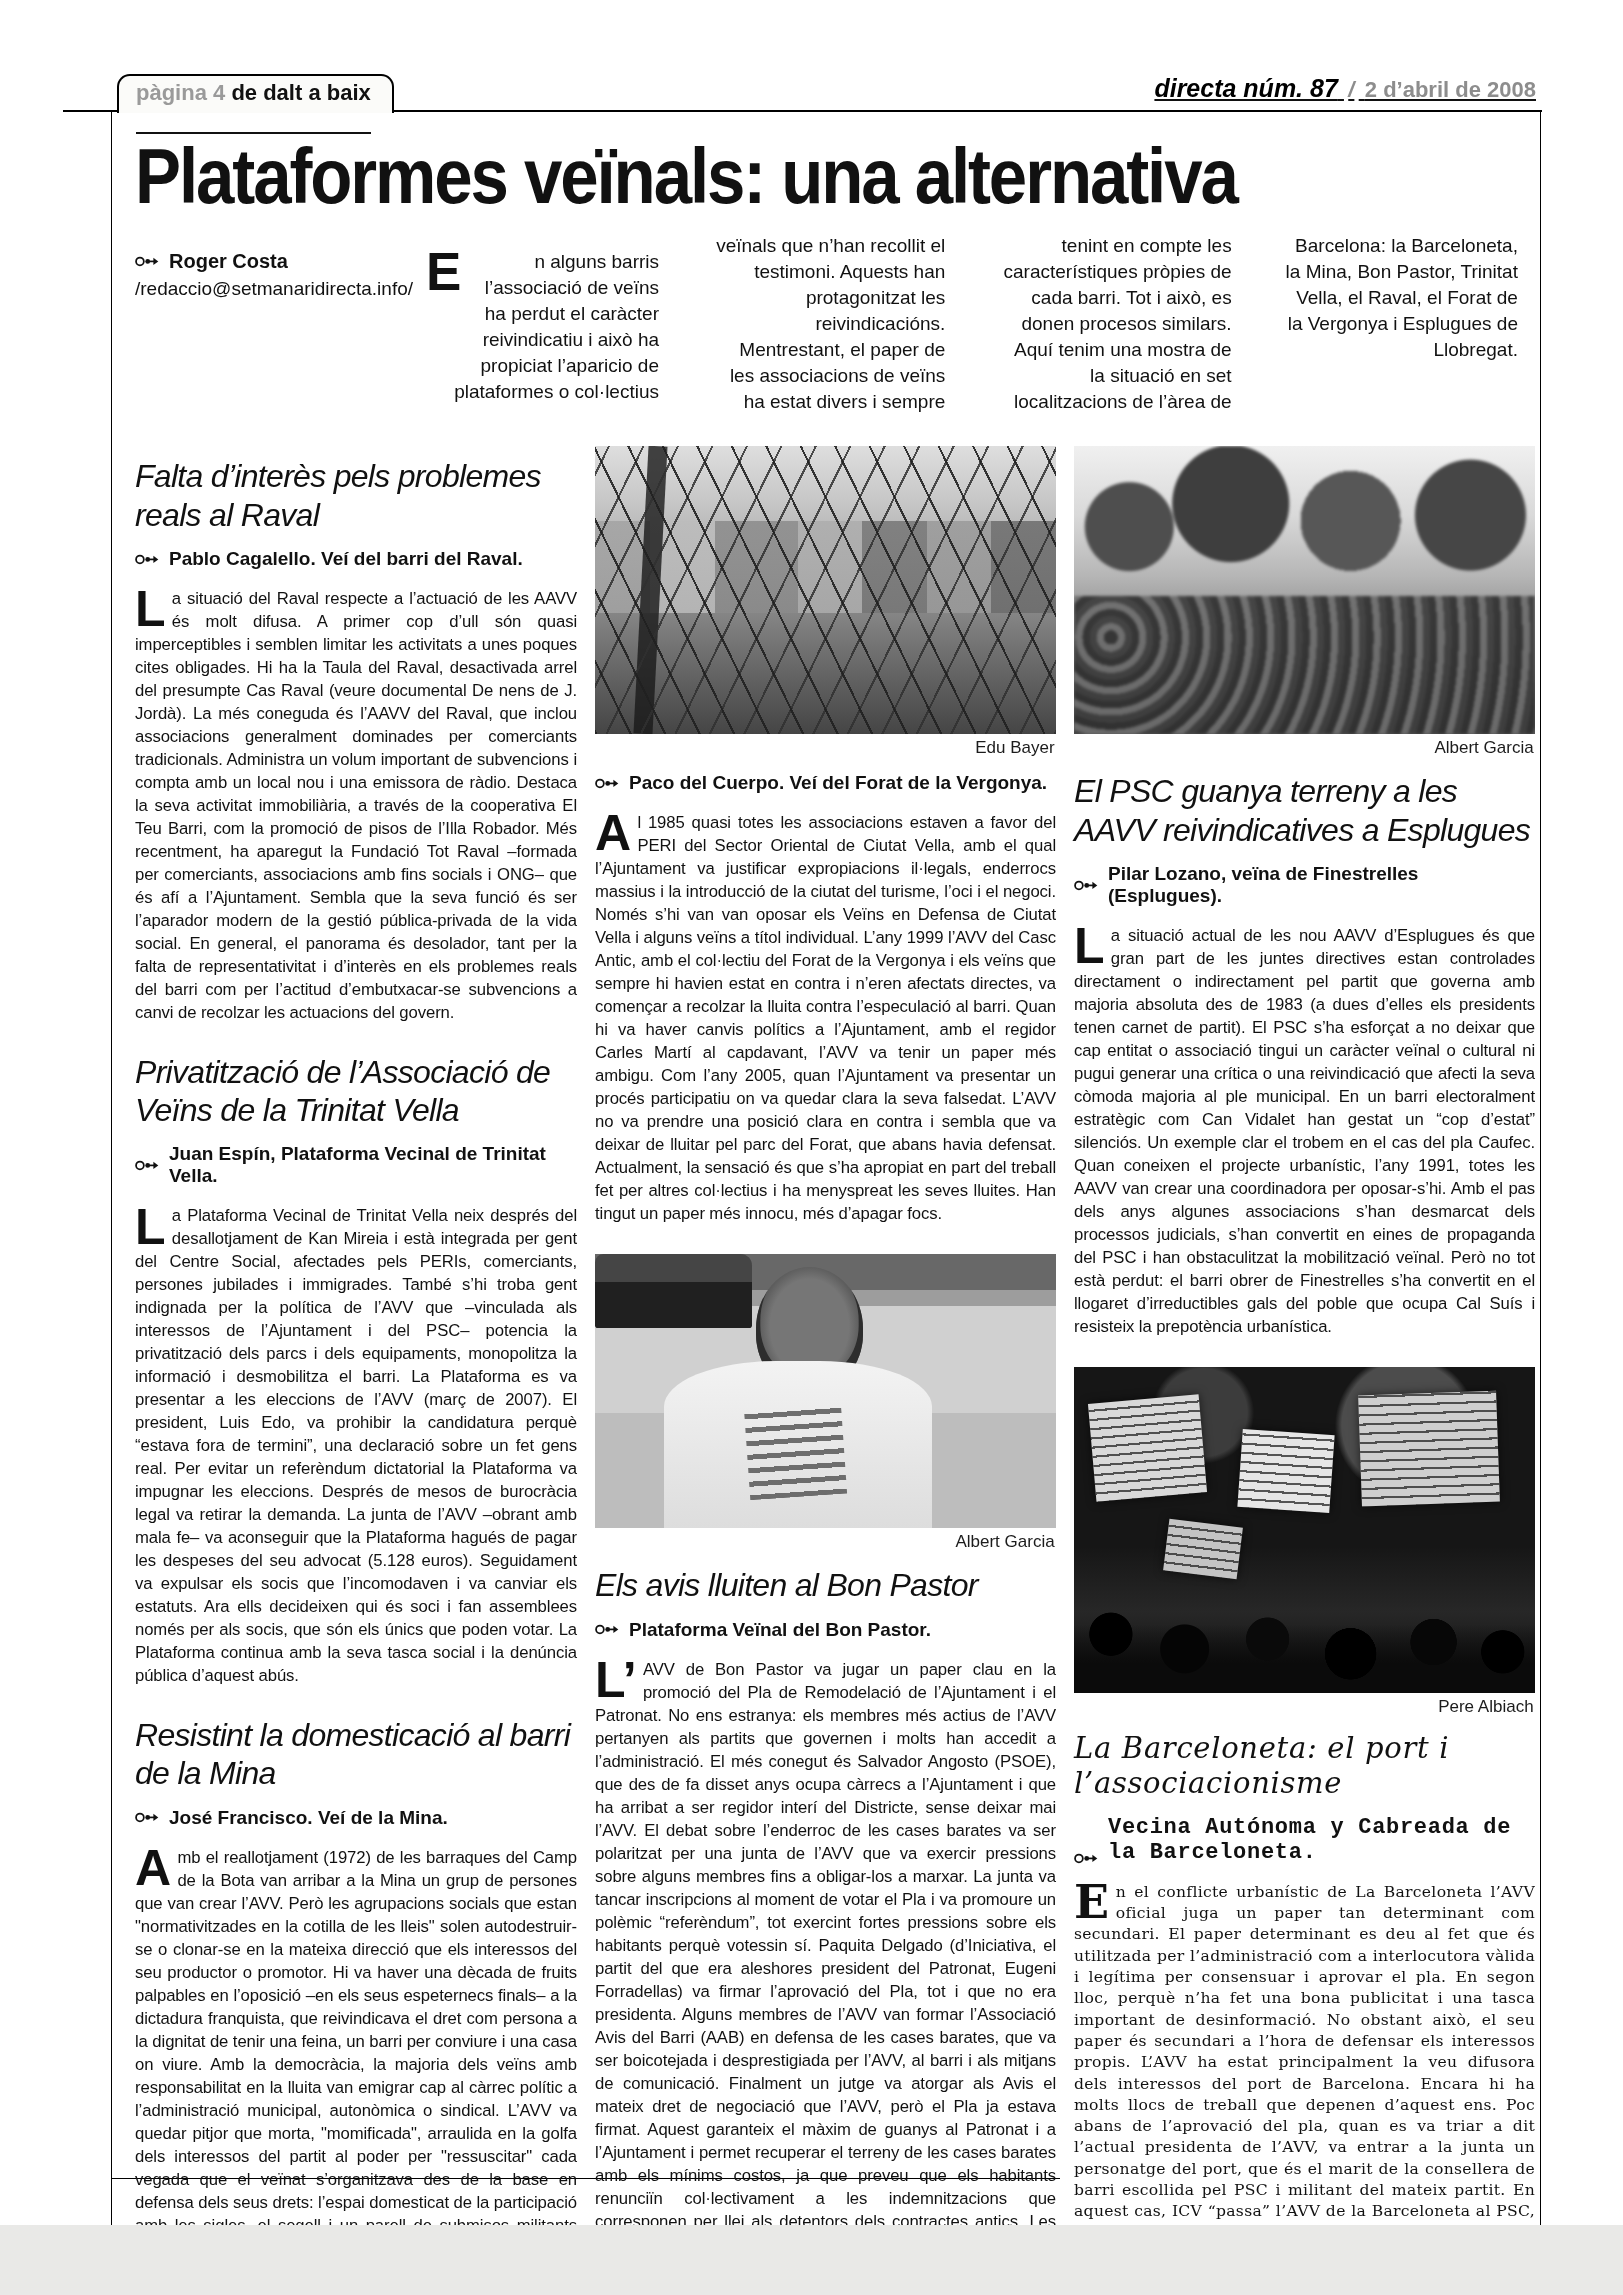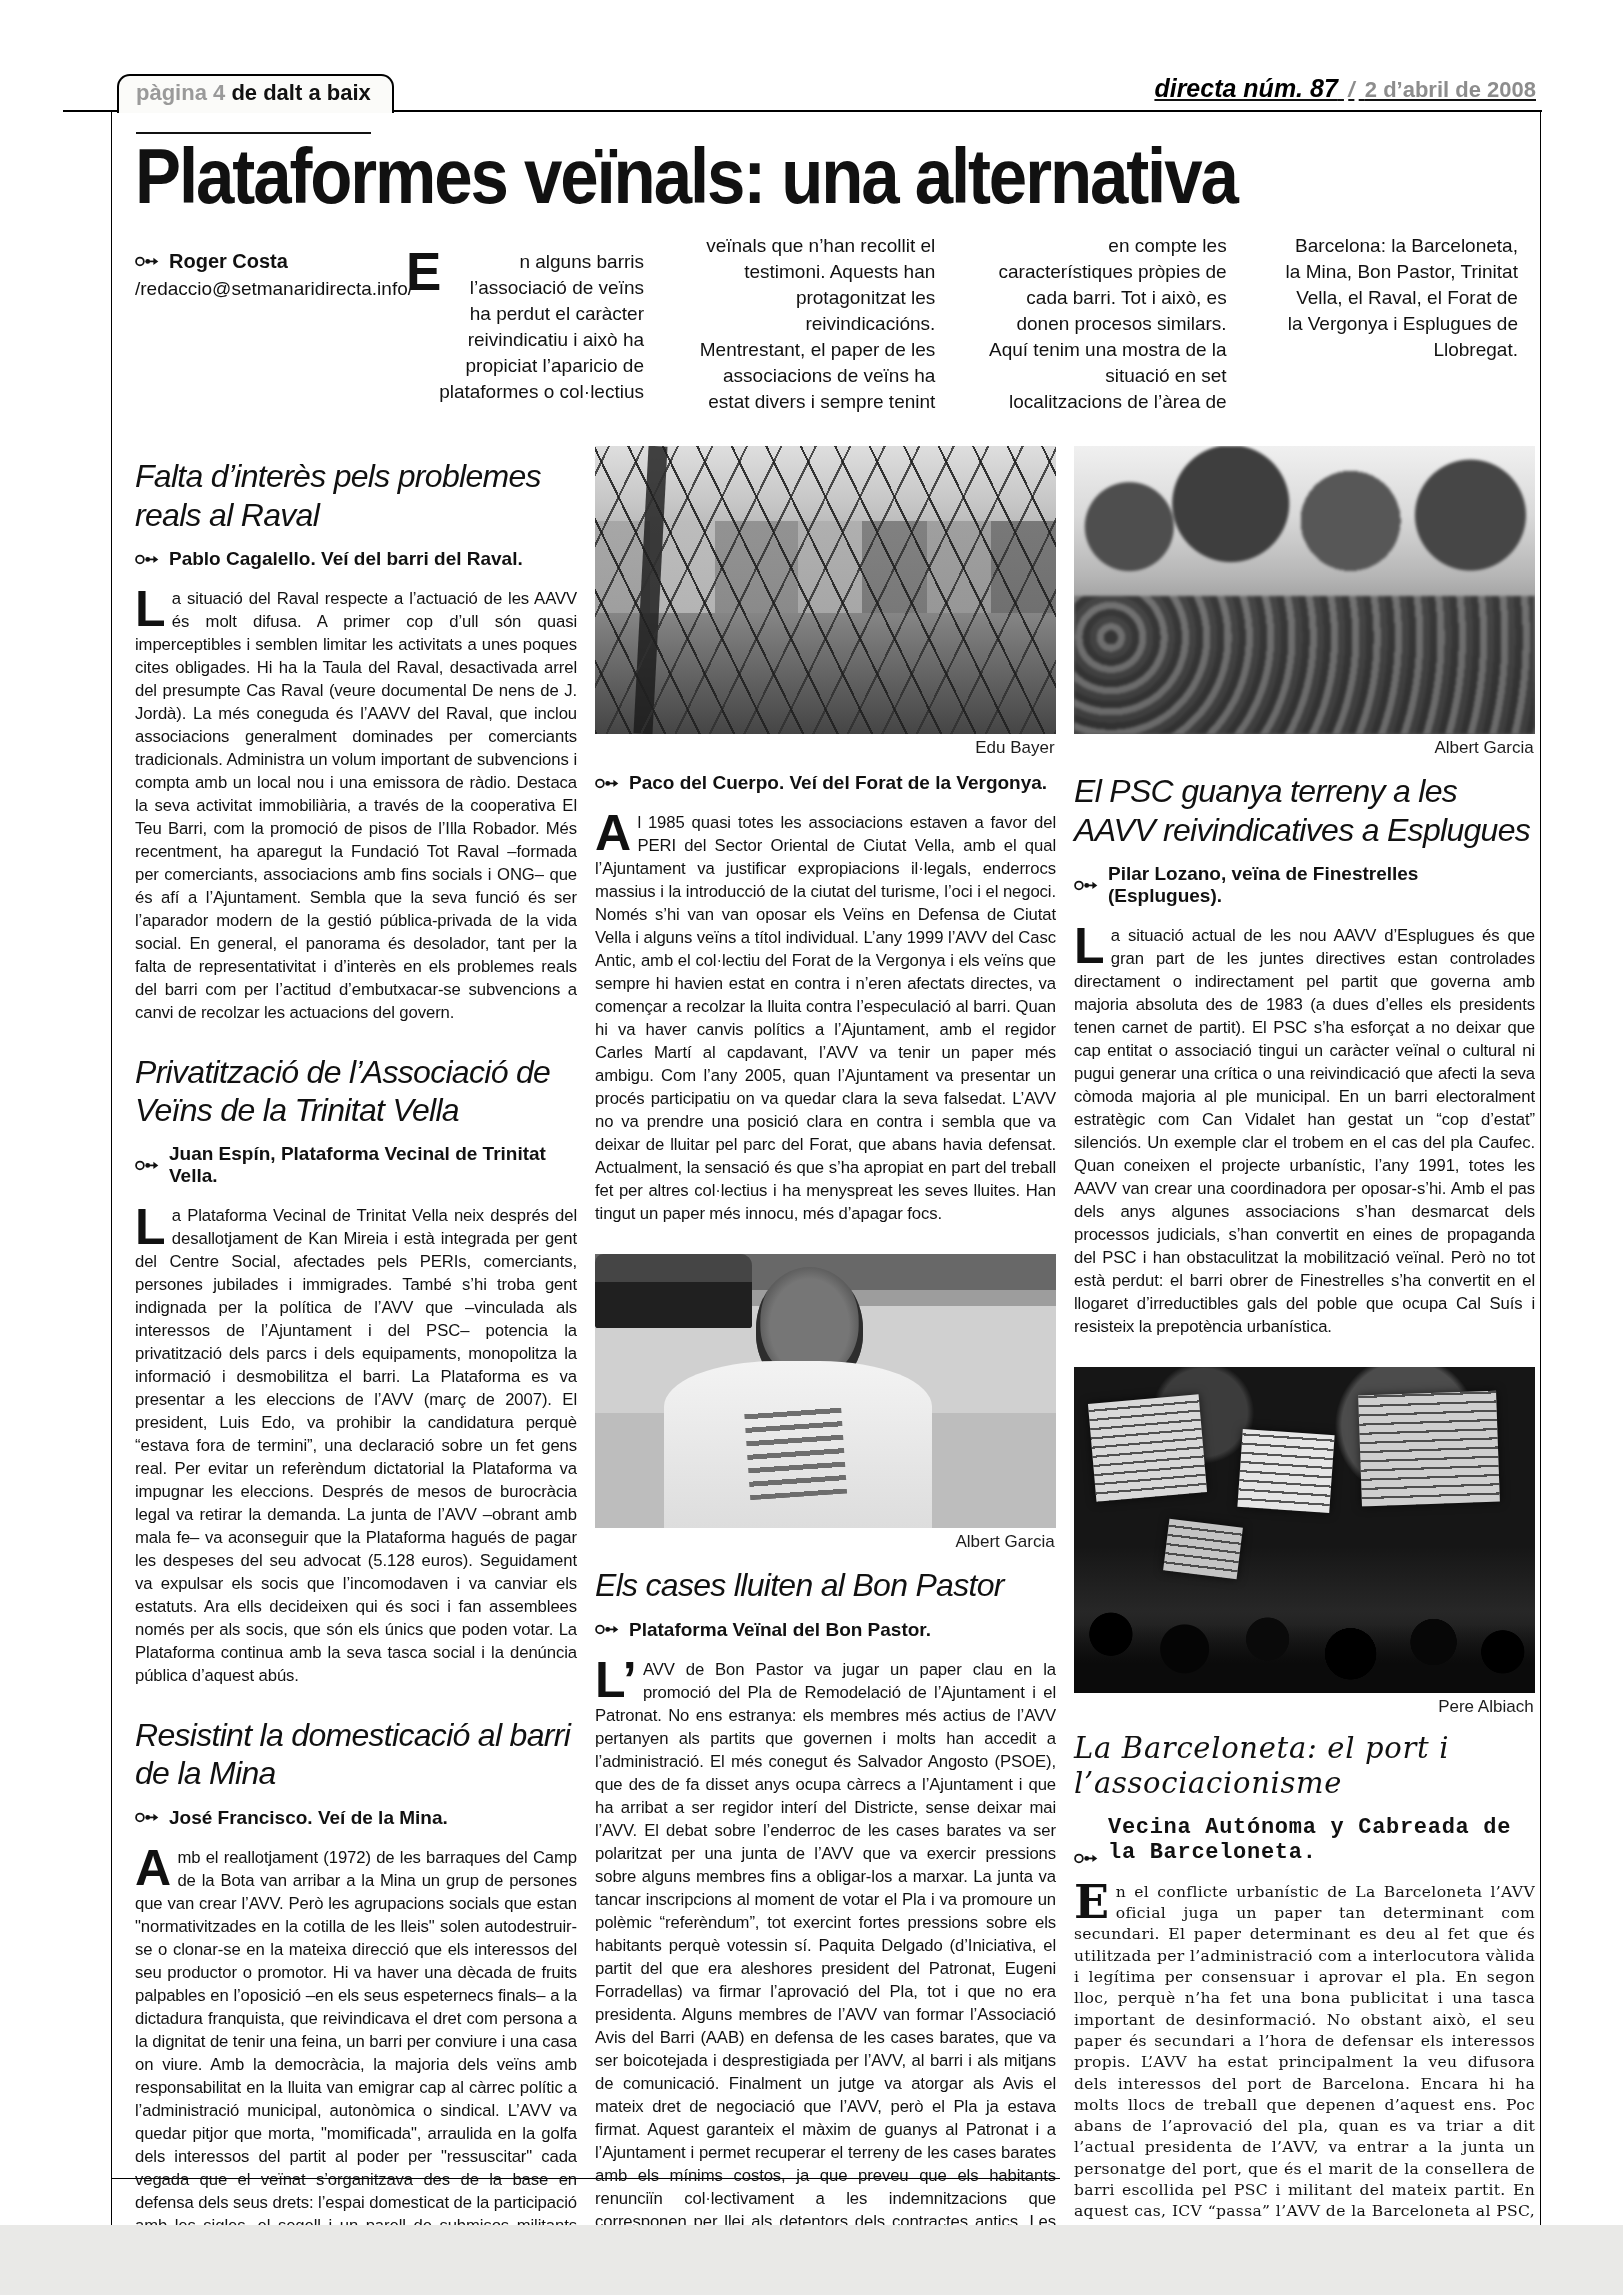--- a/index.html
+++ b/index.html
@@ -20,21 +20,21 @@
   .tab .pg{color:#9a9a9a;}
   .issue-line{font-size:22px;font-weight:bold;padding-bottom:10px;white-space:nowrap;text-decoration:underline;}
   .issue-line .num{font-style:italic;font-size:25px;color:#000;}
   .issue-line .sep{color:#8d8d8d;font-style:italic;padding:0 4.3px;}
   .issue-line .date{color:#8d8d8d;}
   
   .content{position:absolute;top:132px;left:135px;width:1399px;}
   .kicker-rule{width:235px;height:2.1px;background:#111;margin:0 0 4.3px 1.4px;}
   h1.headline{margin:0 0 24px;font-size:69px;font-weight:bold;letter-spacing:-2.1px;line-height:1.02;
       transform:scaleY(1.12);transform-origin:top left;white-space:nowrap;}
-  .intro-row{display:flex;gap:19px;margin:12.8px 0 31px;}
+  .intro-row{display:flex;gap:39px;margin:12.8px 0 31px;}
   .author-block{flex:none;width:236px;padding-top:17px;font-size:20px;}
   .author-name{display:flex;align-items:center;gap:10px;font-weight:bold;}
   .author-email{margin-top:5.7px;font-size:19px;}
   .lead-text{flex:1;font-size:19px;line-height:26px;column-count:4;column-gap:21.3px;text-align:left;}
   .lead-text p{margin:16px;text-align:right;}
   .lead-text p::first-letter{float:left;font-size:53px;line-height:43px;font-weight:bold;
       padding:1.4px 5.7px 0 0;}
   
   .grid{display:grid;grid-template-columns:442px 461px 461px;column-gap:18px;}
   .article{margin:11.4px 0 28.4px;}
@@ -223,21 +223,21 @@
 
         <div class="photo ph-mid p-bp">
           <div class="car"></div>
           <div class="head"></div>
           <div class="torso"></div>
           <div class="tee"></div>
         </div>
         <div class="caption">Albert Garcia</div>
 
         <div class="article">
-          <h2>Els cases lluiten al Bon Pastor</h2>
+          <h2>Els avis lluiten al Bon Pastor</h2>
           <div class="byline">
             <span class="bi">
               <svg width="24" height="12.8" viewBox="0 0 34 18">
                   <circle cx="7" cy="9" r="5.5" fill="none" stroke="#111" stroke-width="2.5"></circle>
                   <circle cx="18" cy="9" r="3.4" fill="#111"></circle>
                   <rect x="18" y="7.8" width="10" height="2.4" fill="#111"></rect>
                   <path d="M26 4 L33 9 L26 14 Z" fill="#111"></path>
                 </svg>
             </span>
             <span>Plataforma Veïnal del Bon Pastor.</span>

